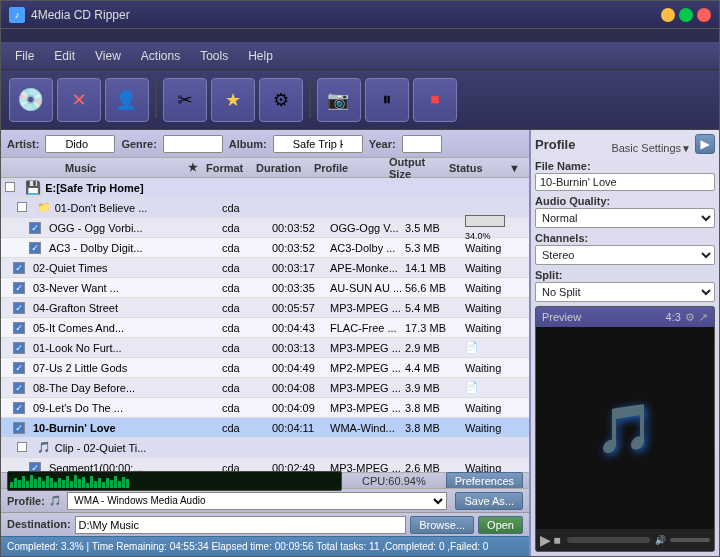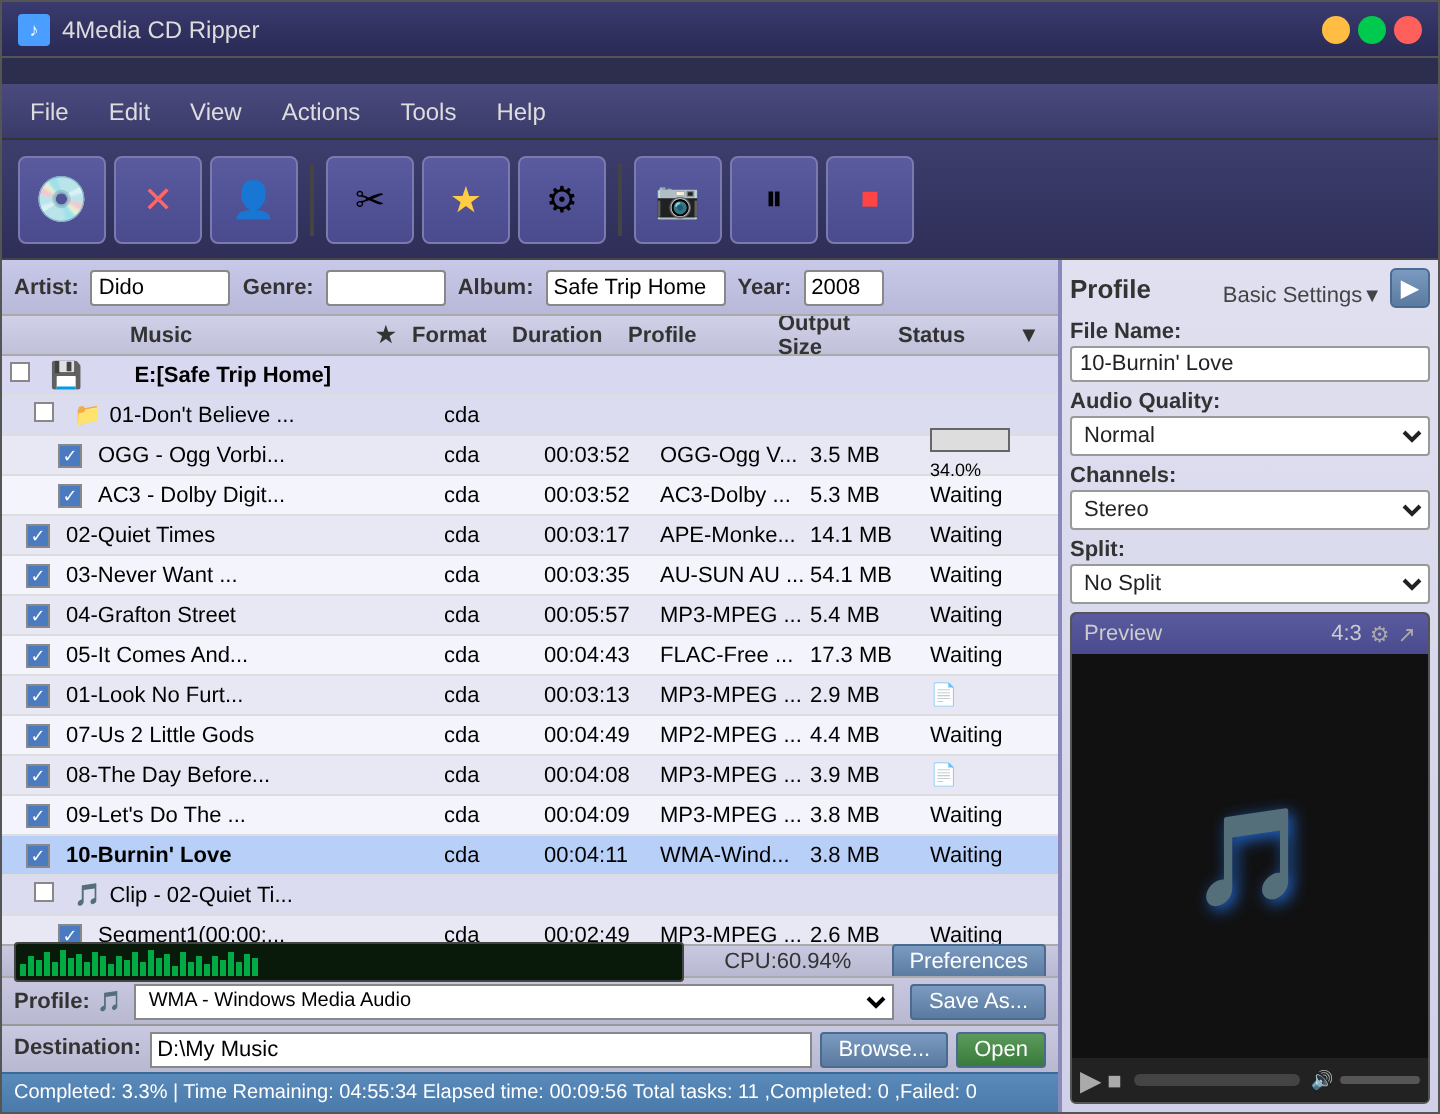--- a/index.html
+++ b/index.html
@@ -29,21 +29,21 @@
     
     
     .content { display: flex; flex: 1; overflow: hidden; }
     
     
     .left-panel { flex: 1; display: flex; flex-direction: column; background: #e8e8f0; overflow: hidden; }
     
     
     .meta-bar { height: 28px; background: linear-gradient(180deg, #c8c8e8 0%, #b8b8d8 100%); display: flex; align-items: center; padding: 0 6px; gap: 6px; border-bottom: 1px solid #aaa; }
     .meta-label { color: #333; font-size: 11px; font-weight: bold; text-align: center; }
-    .meta-input { height: 18px; border: 1px solid #888; background: white; padding: 0 3px; font-size: 11px; border-radius: 2px; }
+    .meta-input { height: 18px; border: 1px solid #888; background: white; padding: 0 19px; font-size: 11px; border-radius: 2px; }
     
     
     .file-list { flex: 1; background: #f0f0f8; overflow-y: auto; }
     .list-header { height: 20px; background: linear-gradient(180deg, #d0d0e8 0%, #c0c0d8 100%); display: flex; align-items: center; border-bottom: 1px solid #aaa; font-size: 11px; font-weight: bold; color: #333; padding: 0 4px; }
     .col-check { width: 20px; }
     .col-name { flex: 1; padding-left: 40px; }
     .col-star { width: 18px; }
     .col-format { width: 50px; }
     .col-duration { width: 58px; }
     .col-profile { width: 75px; }
@@ -178,21 +178,21 @@
           <span class="col-outsize">Output Size</span>
           <span class="col-status">Status</span>
           <span class="col-sort">▼</span>
         </div>
 
         <div class="list-row group-row">
           <span class="col-check">
             <span style="display:inline-block;width:10px;height:10px;border:1px solid #888;background:white;"></span>
           </span>
           <span style="margin-right:4px; font-size:13px;">💾</span>
-          <span class="col-name" style="padding-left:0;margin-left:22px;">E:[Safe Trip Home]</span>
+          <span class="col-name" style="padding-left:0;">E:[Safe Trip Home]</span>
         </div>
 
         <div class="list-row" style="background:#dcdcf0; padding-left:16px;">
           <span class="col-check">
             <span style="display:inline-block;width:10px;height:10px;border:1px solid #888;background:white;"></span>
           </span>
           <span style="margin-right:4px;">📁</span>
           <span style="flex:1;">01-Don't Believe ...</span>
           <span class="col-star"></span>
           <span class="col-format">cda</span>
@@ -246,21 +246,21 @@
 
         <div class="list-row" style="padding-left:12px;">
           <span class="col-check">
             <span class="checkbox checked">✓</span>
           </span>
           <span style="flex:1;">03-Never Want ...</span>
           <span class="col-star"></span>
           <span class="col-format">cda</span>
           <span class="col-duration">00:03:35</span>
           <span class="col-profile">AU-SUN AU ...</span>
-          <span class="col-outsize">54.1 MB</span>
+          <span class="col-outsize">56.6 MB</span>
           <span class="col-status">Waiting</span>
         </div>
 
         <div class="list-row" style="padding-left:12px;">
           <span class="col-check">
             <span class="checkbox checked">✓</span>
           </span>
           <span style="flex:1;">04-Grafton Street</span>
           <span class="col-star"></span>
           <span class="col-format">cda</span>

